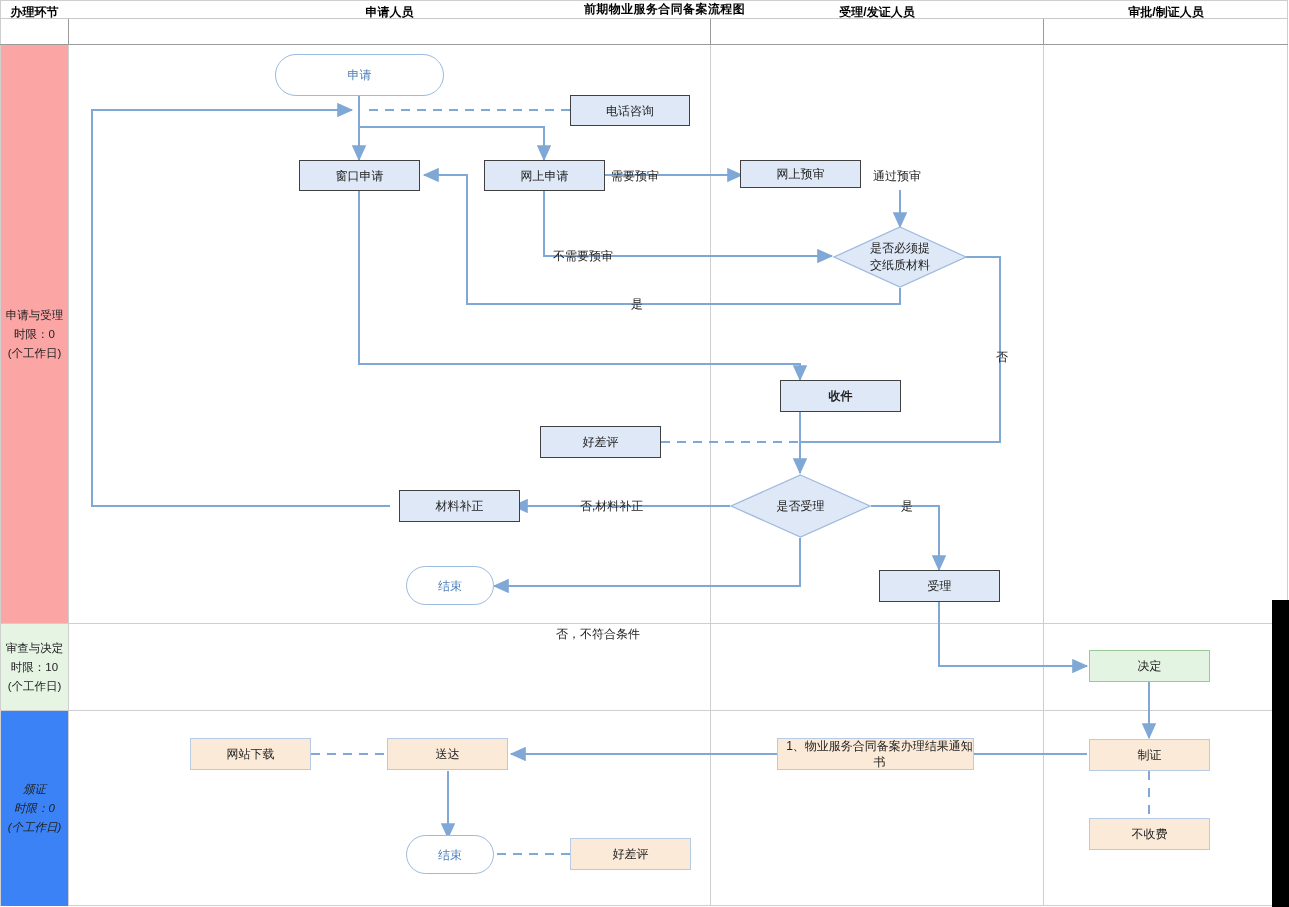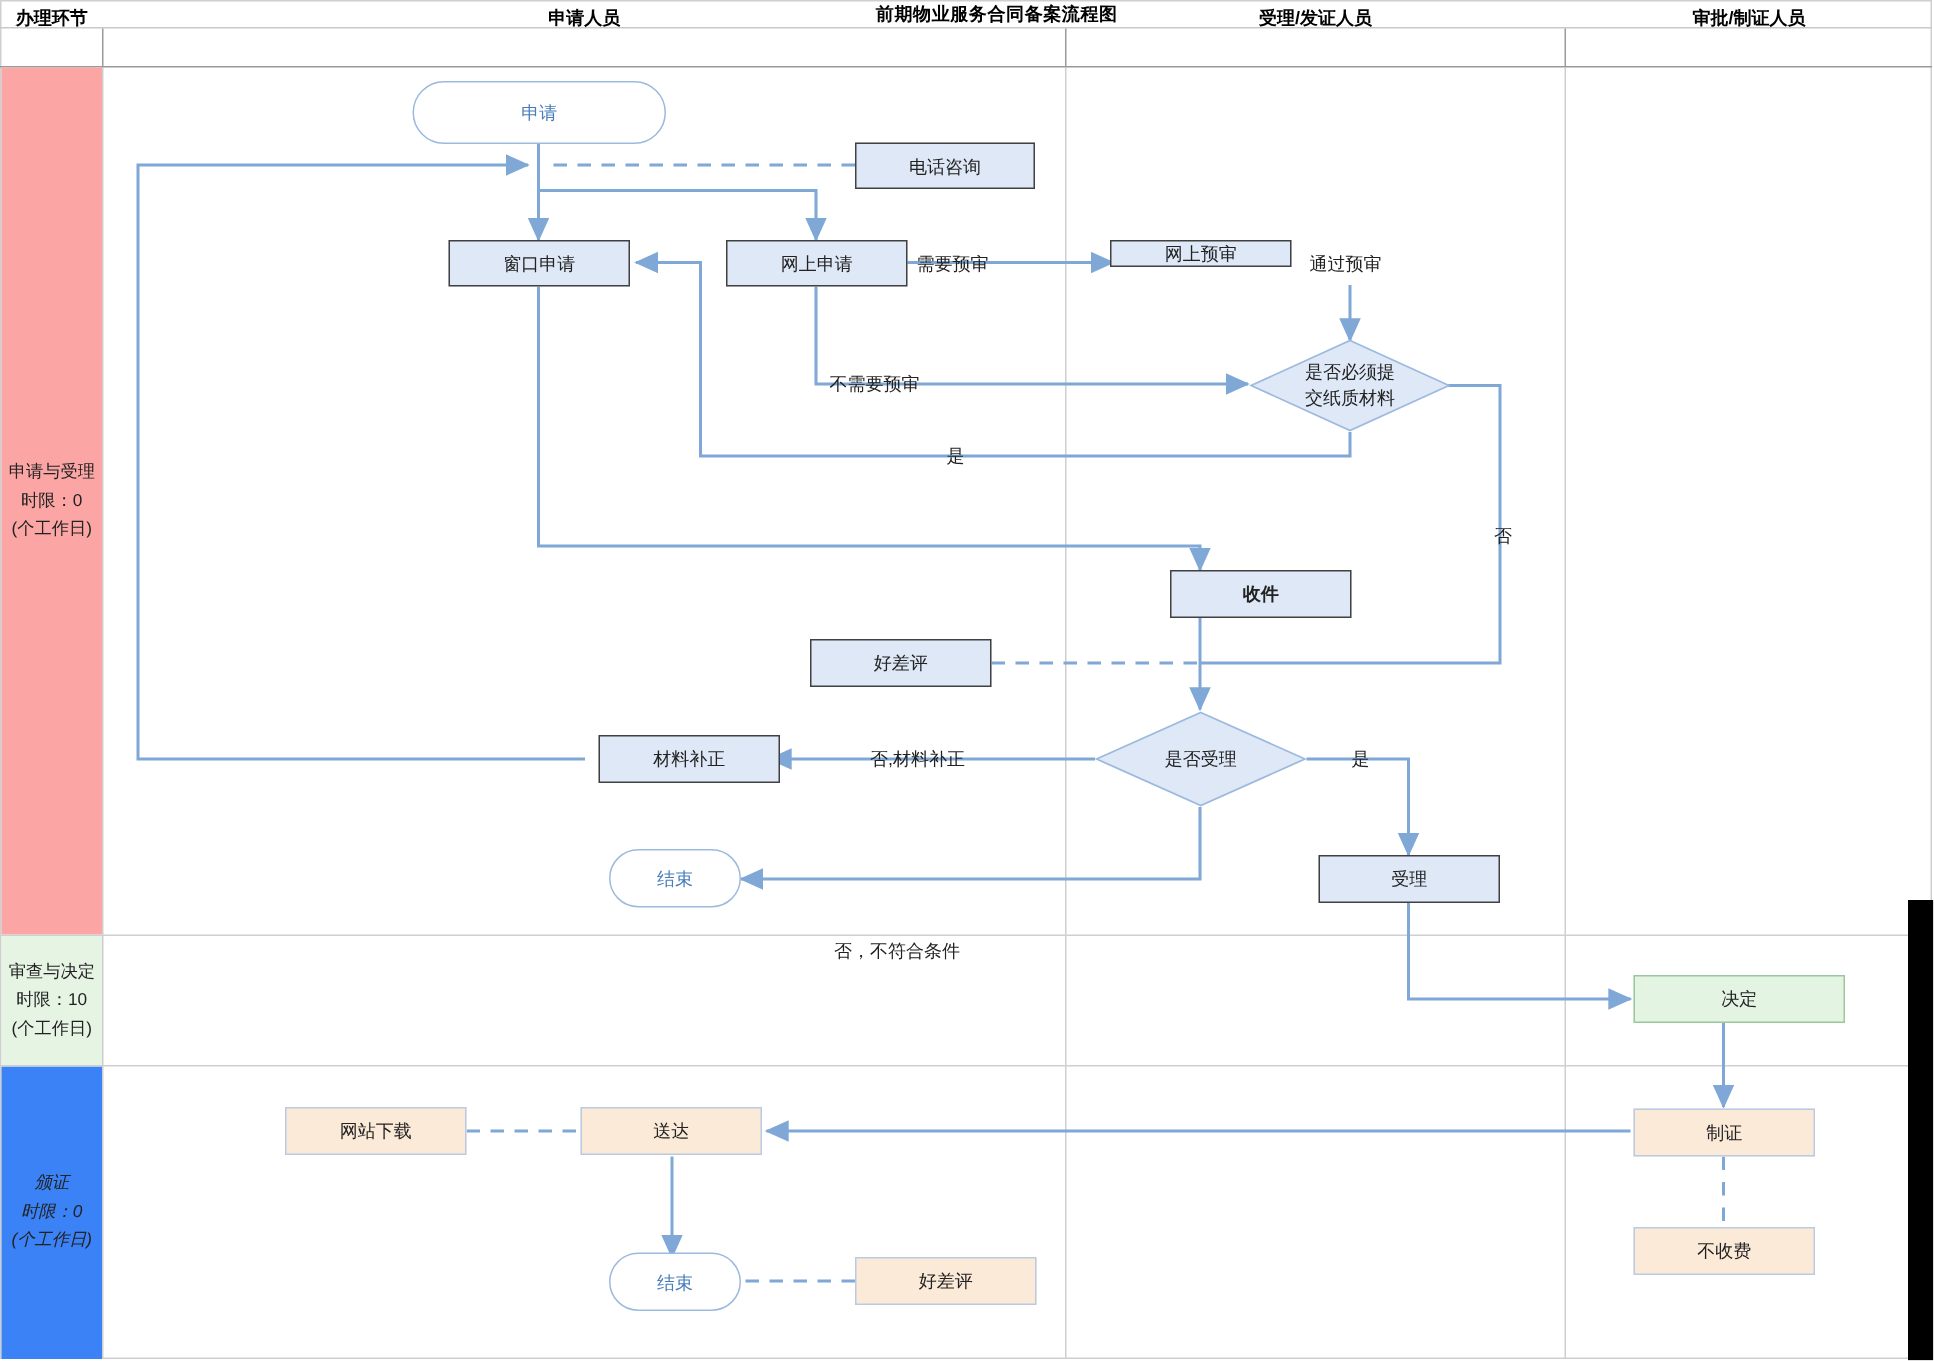--- a/index.html
+++ b/index.html
@@ -147,21 +147,21 @@
       <path d="M570,854 L493,854" stroke-dasharray="9,7"></path>
     </g>
   </svg>
 
   <div class="node n-term" style="left:275px;top:54px;width:169px;height:42px;">申请</div>
 
   <div class="node n-rect-blue" style="left:570px;top:95px;width:120px;height:31px;">电话咨询</div>
 
   <div class="node n-rect-blue" style="left:299px;top:160px;width:121px;height:31px;">窗口申请</div>
   <div class="node n-rect-blue" style="left:484px;top:160px;width:121px;height:31px;">网上申请</div>
-  <div class="node n-rect-blue" style="left:740px;top:160px;width:121px;height:18px;text-align:right;">网上预审</div>
+  <div class="node n-rect-blue" style="left:740px;top:160px;width:121px;height:28px;text-align:right;">网上预审</div>
 
   <div class="diamond" style="left:833px;top:226px;width:134px;height:62px;">
     <svg width="134" height="62" viewBox="0 0 134 62">
       <polygon points="67,1 133,31 67,61 1,31" fill="#dee8f7" stroke="#9cb9de" stroke-width="1.2"></polygon>
     </svg>
     <div class="dtext">
       <div>是否必须提</div>
       <div>交纸质材料</div>
     </div>
   </div>
@@ -175,25 +175,26 @@
     </svg>
     <div class="dtext">
       <div>是否受理</div>
     </div>
   </div>
 
   <div class="node n-rect-blue" style="left:372px;top:490px;width:121px;height:32px;margin-left:27px;">材料补正</div>
   <div class="node n-term" style="left:406px;top:566px;width:88px;height:39px;">结束</div>
   <div class="node n-rect-blue" style="left:879px;top:570px;width:121px;height:32px;">受理</div>
 
-  <div class="node n-rect-green" style="left:1089px;top:650px;width:141px;height:32px;">决定</div>
+  <div class="node n-rect-green" style="left:1089px;top:650px;width:121px;height:32px;">决定</div>
 
   <div class="node n-rect-orange" style="left:1089px;top:739px;width:121px;height:32px;">制证</div>
   <div class="node n-rect-orange" style="left:1089px;top:818px;width:121px;height:32px;">不收费</div>
 
+  <div class="node n-rect-orange" style="left:777px;top:738px;width:197px;height:32px;justify-content:flex-start;padding-left:8px;">1、物业服务合同备案办理结果通知书</div>
 
   <div class="node n-rect-orange" style="left:387px;top:738px;width:121px;height:32px;">送达</div>
   <div class="node n-rect-orange" style="left:190px;top:738px;width:121px;height:32px;">网站下载</div>
   <div class="node n-term-o" style="left:406px;top:835px;width:88px;height:39px;">结束</div>
   <div class="node n-rect-orange" style="left:570px;top:838px;width:121px;height:32px;">好差评</div>
 
   <div class="elabel" style="left:611px;top:168px;">需要预审</div>
   <div class="elabel" style="left:873px;top:168px;">通过预审</div>
   <div class="elabel" style="left:553px;top:248px;">不需要预审</div>
   <div class="elabel" style="left:631px;top:296px;">是</div>

